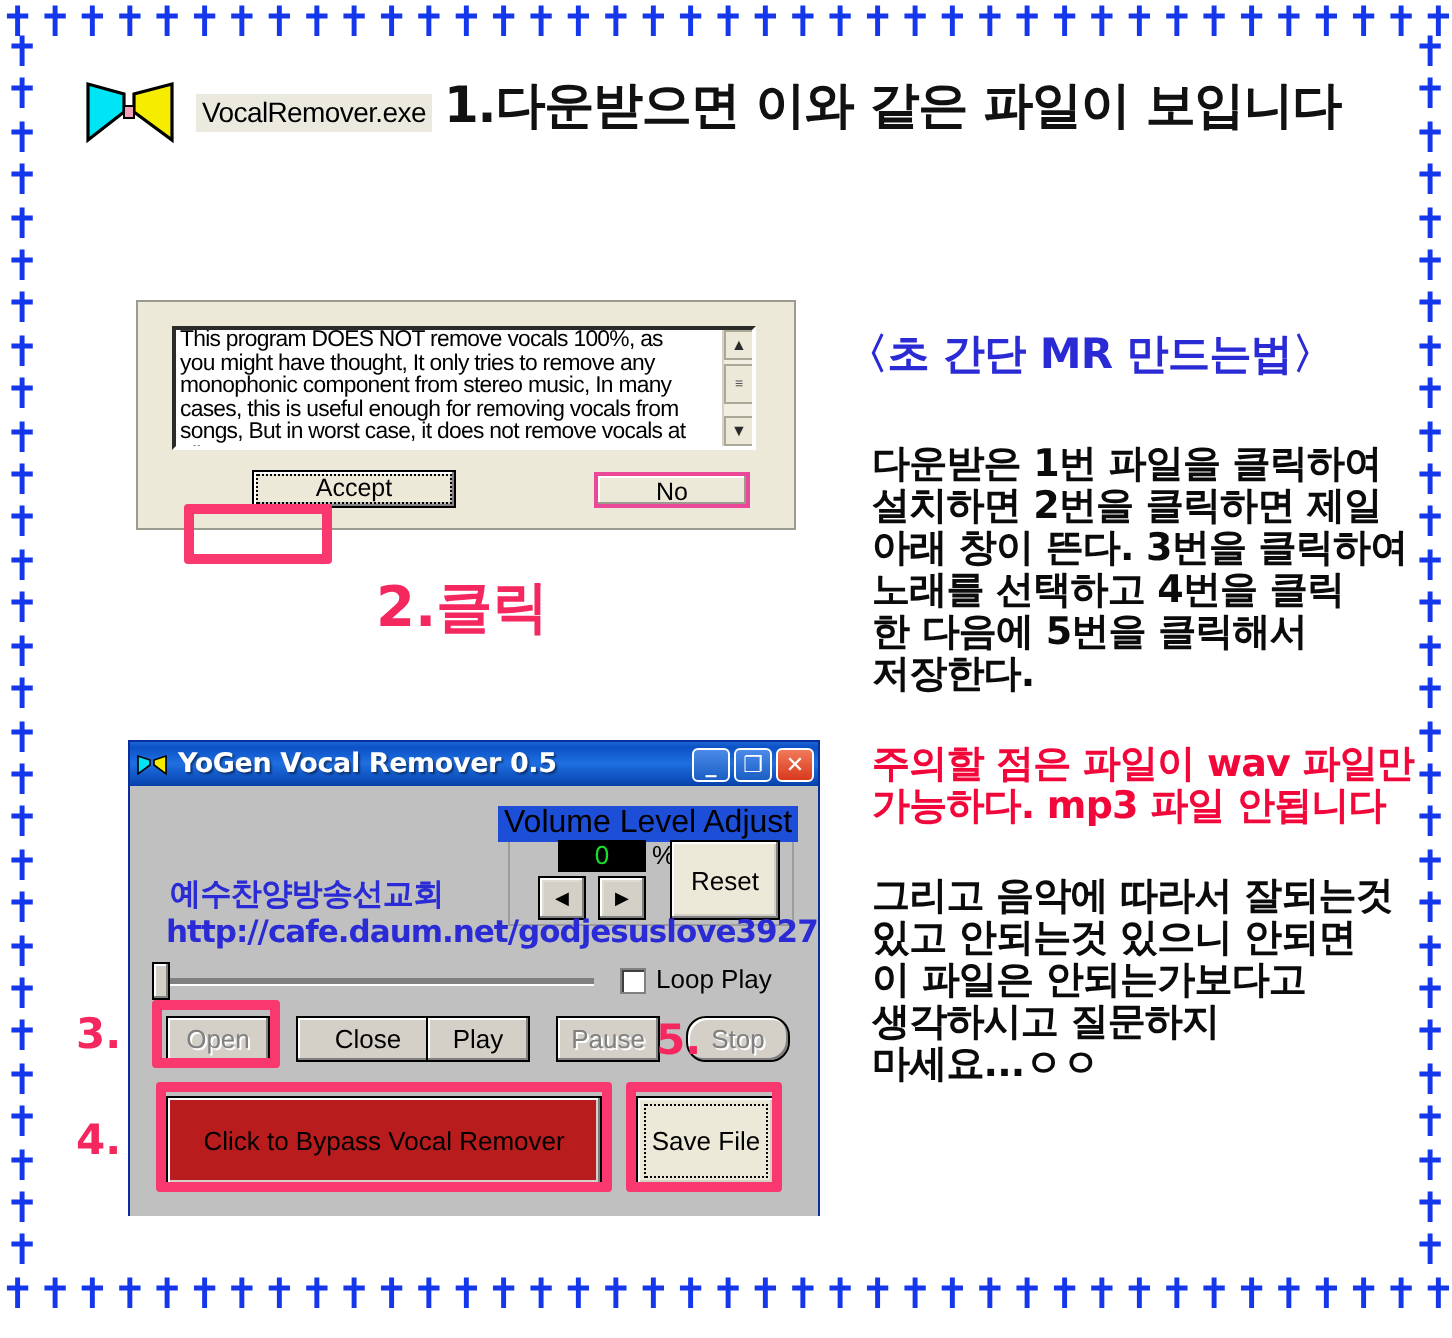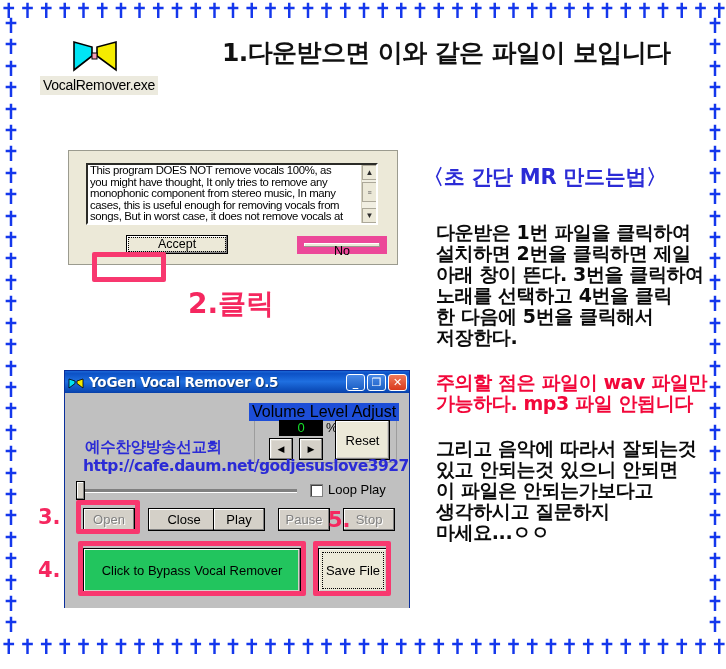--- a/index.html
+++ b/index.html
@@ -51,21 +51,20 @@
   .border-left { left: 0px; }
   .border-right { left: 704px; }
 
   
   .header {
     position: absolute;
     left: 40px;
     top: 36px;
     display: flex;
     align-items: center;
-    flex-direction: column;
   }
   .speaker-icon {
     width: 50px;
     height: 40px;
     position: relative;
     margin-right: 8px;
   }
   .exe-label {
     font-family: "Liberation Sans", sans-serif;
     font-size: 14px;
@@ -179,24 +178,24 @@
   .accept-inner {
     border: 1px dotted #000;
     margin: 1px;
     height: 13px;
     line-height: 13px;
   }
   .no-btn {
     position: absolute;
     left: 197px;
     top: 85px;
-    width: 90px;
+    width: 78px;
     height: 18px;
     line-height: 16px;
-    border: 7px solid #ec4899;
+    border: 2px solid #ec4899;
     box-shadow: inset -1px -1px 0 #9a9a90, inset 1px 1px 0 #ffffff;
   }
 
   
   .pink-box {
     position: absolute;
     border: 5px solid #f8386f;
     box-sizing: border-box;
     border-radius: 2px;
     pointer-events: none;
@@ -428,21 +427,21 @@
     font-family: "Liberation Sans", sans-serif;
     font-size: 13px; color: #000;
     box-sizing: border-box;
   }
   .ctl-disabled { color: #808080; text-shadow: 1px 1px 0 #ffffff; }
 
   .bypass-btn {
     position: absolute;
     left: 18px; top: 155px;
     width: 218px; height: 45px;
-    background: #22c55e;
+    background: #b91c1c;
     border: 1px solid #000;
     box-shadow: inset -1px -1px 0 #808080, inset 1px 1px 0 #ffffff,
                 inset -2px -2px 0 #d4d0c8;
     display: flex; align-items: center; justify-content: center;
     font-family: "Liberation Sans", sans-serif;
     font-size: 13px; color: #000;
     box-sizing: border-box;
   }
   .savefile-btn {
     position: absolute;
@@ -604,21 +603,21 @@
     <div class="slider-track"></div>
     <div class="slider-thumb"></div>
     <div class="loop-check"></div>
     <div class="loop-label">Loop Play</div>
 
     <div id="ctl-buttons">
         <div class="ctl-btn ctl-disabled" style="left: 18px; width: 52px;">Open</div>
         <div class="ctl-btn" style="left: 83px; width: 72px;">Close</div>
         <div class="ctl-btn" style="left: 148px; width: 52px;">Play</div>
         <div class="ctl-btn ctl-disabled" style="left: 213px; width: 52px;">Pause</div>
-        <div class="ctl-btn ctl-disabled" style="left: 278px; width: 52px;">Stop</div>
+        <div class="ctl-btn ctl-disabled" style="left: 278px; width: 52px; border-radius: 10px;">Stop</div>
       </div>
 
     <div class="bypass-btn">Click to Bypass Vocal Remover</div>
     <div class="savefile-btn">
       <div class="savefile-inner">Save File</div>
     </div>
   </div>
 </div>
 
 <div class="pink-box" style="left:76px; top:500px; width:64px; height:34px;"></div>

